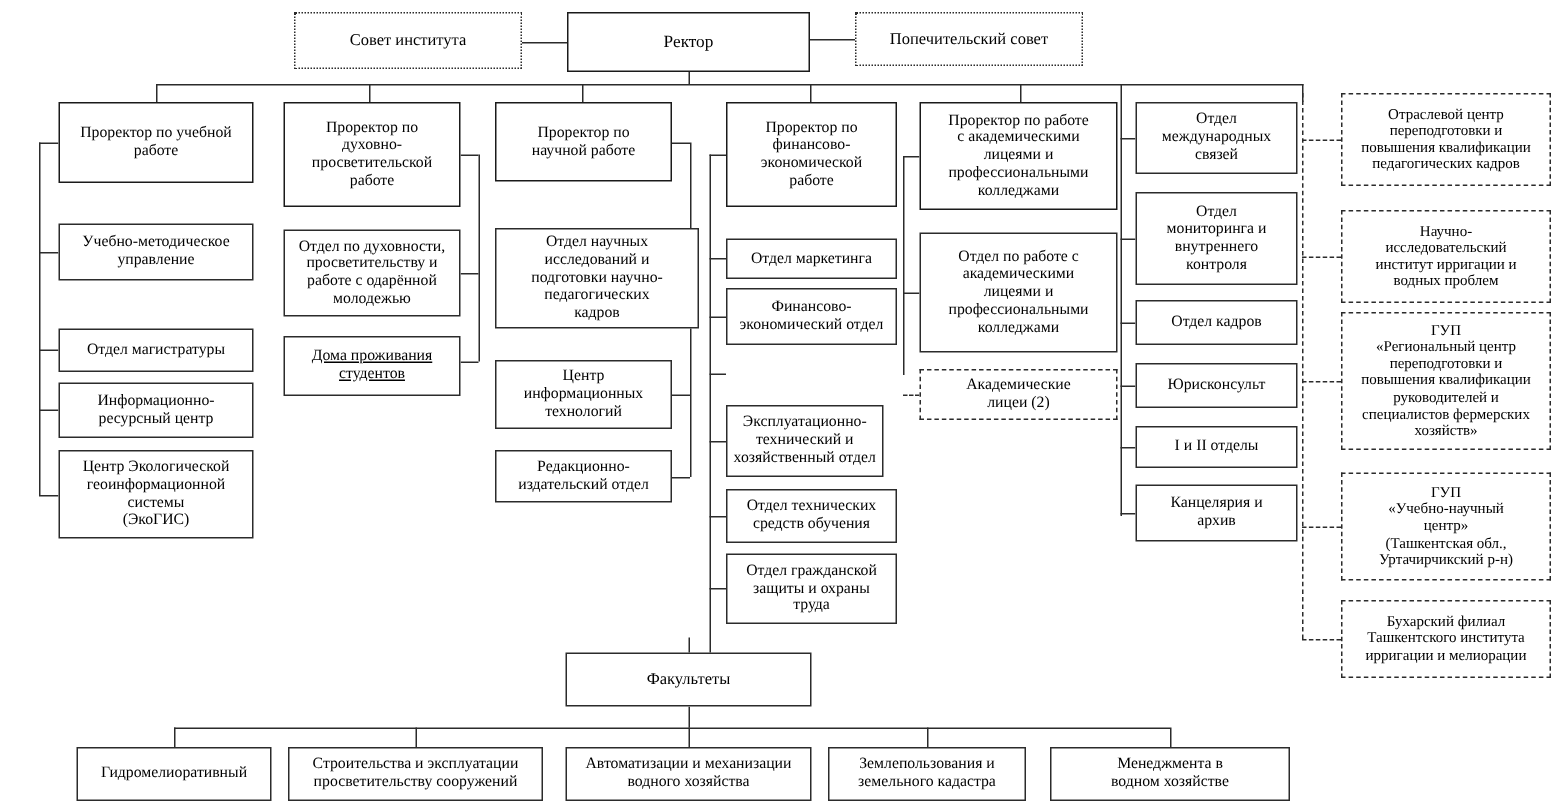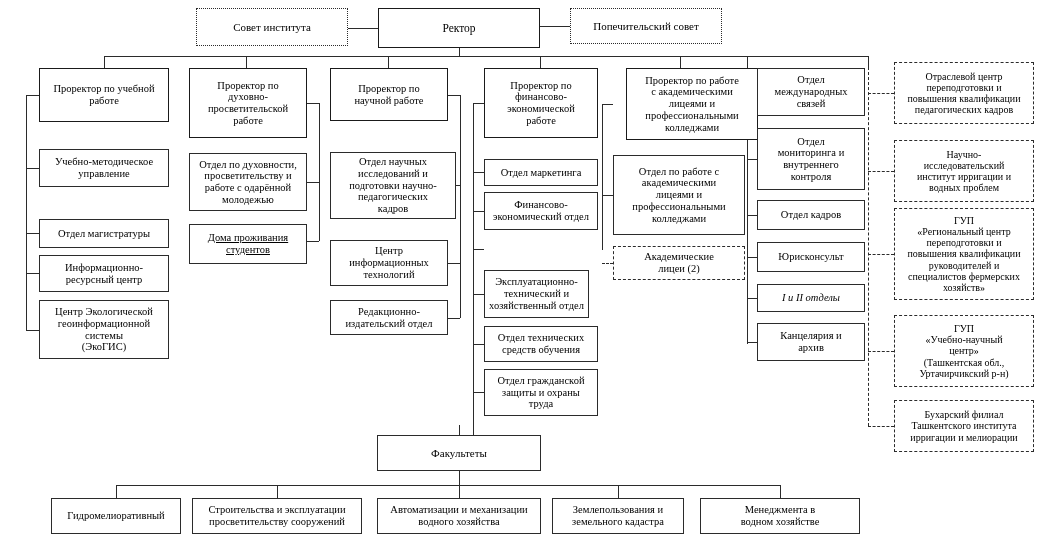--- a/index.html
+++ b/index.html
@@ -89,21 +89,21 @@
   <div class="box solid" style="left:189px;top:224px;width:118px;height:40px;font-size:10.5px;text-decoration:underline;">Дома проживания
 студентов</div>
 
   <div class="ln lnv" style="left:319px;top:103px;height:138px;"></div>
   <div class="ln lnh" style="left:307px;top:103px;width:12px;"></div>
   <div class="ln lnh" style="left:307px;top:182px;width:12px;"></div>
   <div class="ln lnh" style="left:307px;top:241px;width:12px;"></div>
 
   <div class="box heavy" style="left:330px;top:68px;width:118px;height:53px;font-size:10.5px;">Проректор по
 научной работе</div>
-  <div class="box solid" style="left:330px;top:152px;width:126px;height:67px;font-size:10.5px;">Отдел научных
+  <div class="box solid" style="left:330px;top:152px;width:136px;height:67px;font-size:10.5px;">Отдел научных
 исследований и
 подготовки научно-
 педагогических
 кадров</div>
   <div class="box solid" style="left:330px;top:240px;width:118px;height:46px;font-size:10.5px;">Центр
 информационных
 технологий</div>
   <div class="box solid" style="left:330px;top:300px;width:118px;height:35px;font-size:10.5px;">Редакционно-
 издательский отдел</div>
 
@@ -131,21 +131,21 @@
 
   <div class="ln lnv" style="left:473px;top:103px;height:337px;"></div>
   <div class="ln lnh" style="left:473px;top:103px;width:11px;"></div>
   <div class="ln lnh" style="left:473px;top:172px;width:11px;"></div>
   <div class="ln lnh" style="left:473px;top:211px;width:11px;"></div>
   <div class="ln lnh" style="left:473px;top:249px;width:11px;"></div>
   <div class="ln lnh" style="left:473px;top:294px;width:11px;"></div>
   <div class="ln lnh" style="left:473px;top:344px;width:11px;"></div>
   <div class="ln lnh" style="left:473px;top:392px;width:11px;"></div>
 
-  <div class="box heavy" style="left:613px;top:68px;width:132px;height:72px;font-size:10.5px;margin-left:13px;">Проректор по работе
+  <div class="box heavy" style="left:613px;top:68px;width:132px;height:72px;font-size:10.5px;">Проректор по работе
 с академическими
 лицеями и
 профессиональными
 колледжами</div>
   <div class="box solid" style="left:613px;top:155px;width:132px;height:80px;font-size:10.5px;">Отдел по работе с
 академическими
 лицеями и
 профессиональными
 колледжами</div>
   <div class="box dashed" style="left:613px;top:246px;width:132px;height:34px;font-size:10.5px;">Академические
@@ -158,21 +158,21 @@
 
   <div class="box solid" style="left:757px;top:68px;width:108px;height:48px;font-size:10.5px;">Отдел
 международных
 связей</div>
   <div class="box solid" style="left:757px;top:128px;width:108px;height:62px;font-size:10.5px;">Отдел
 мониторинга и
 внутреннего
 контроля</div>
   <div class="box solid" style="left:757px;top:200px;width:108px;height:30px;font-size:10.5px;">Отдел кадров</div>
   <div class="box solid" style="left:757px;top:242px;width:108px;height:30px;font-size:10.5px;">Юрисконсульт</div>
-  <div class="box solid" style="left:757px;top:284px;width:108px;height:28px;font-size:10.5px;font-style:italic;">I и II отделы</div>
+  <div class="box solid" style="left:757px;top:284px;width:108px;height:28px;font-size:10.5px;">I и II отделы</div>
   <div class="box solid" style="left:757px;top:323px;width:108px;height:38px;font-size:10.5px;">Канцелярия и
 архив</div>
 
   <div class="ln lnv" style="left:747px;top:56px;height:288px;"></div>
   <div class="ln lnh" style="left:747px;top:92px;width:10px;"></div>
   <div class="ln lnh" style="left:747px;top:159px;width:10px;"></div>
   <div class="ln lnh" style="left:747px;top:215px;width:10px;"></div>
   <div class="ln lnh" style="left:747px;top:257px;width:10px;"></div>
   <div class="ln lnh" style="left:747px;top:298px;width:10px;"></div>
   <div class="ln lnh" style="left:747px;top:342px;width:10px;"></div>

